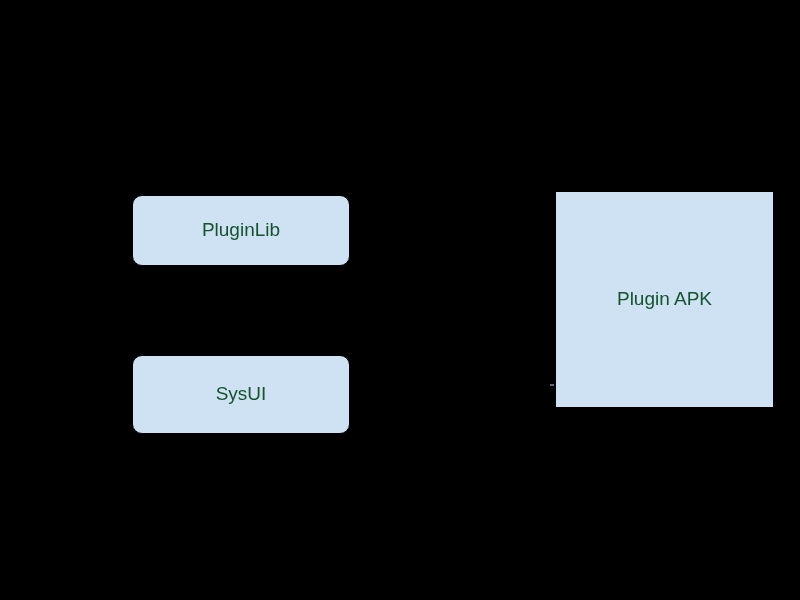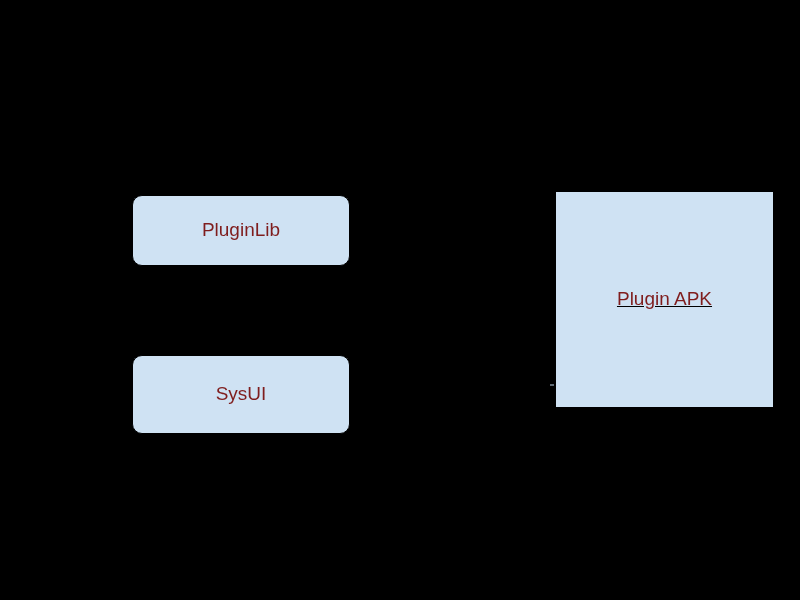--- a/index.html
+++ b/index.html
@@ -18,21 +18,21 @@
   .node {
     position: absolute;
     background: #cfe2f3;
     border: 1px solid #000000;
     display: flex;
     align-items: center;
     justify-content: center;
     box-sizing: border-box;
   }
   .node .node-label {
-    color: #7f1d1d;
+    color: #14532d;
     font-size: 19px;
     line-height: 1.2;
     white-space: nowrap;
   }
   .node-rounded {
     border-radius: 10px;
   }
   #node-pluginlib {
     left: 132px;
     top: 195px;
@@ -44,21 +44,20 @@
     top: 355px;
     width: 218px;
     height: 79px;
   }
   #node-plugin-apk {
     left: 555px;
     top: 191px;
     width: 219px;
     height: 217px;
     border-radius: 0;
-    text-decoration: underline;
   }
   .arrow-artifact {
     position: absolute;
     left: 550px;
     top: 384px;
     width: 4px;
     height: 2px;
     background: #5f6a74;
   }
 </style>

